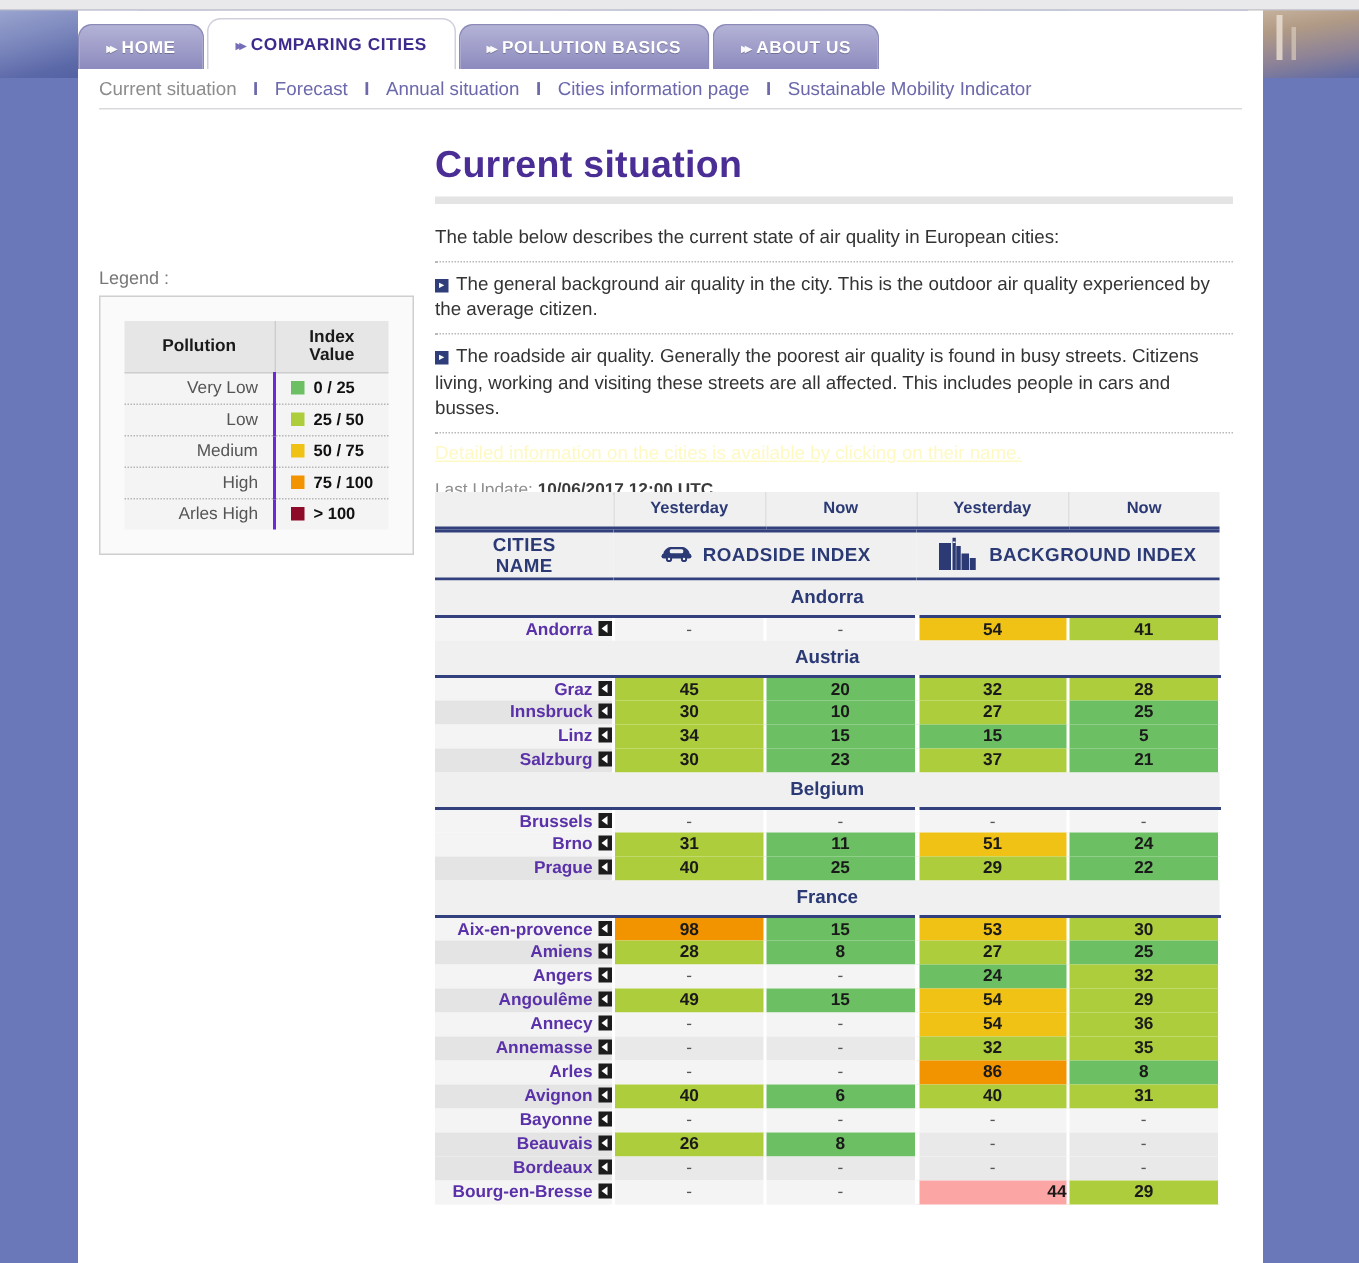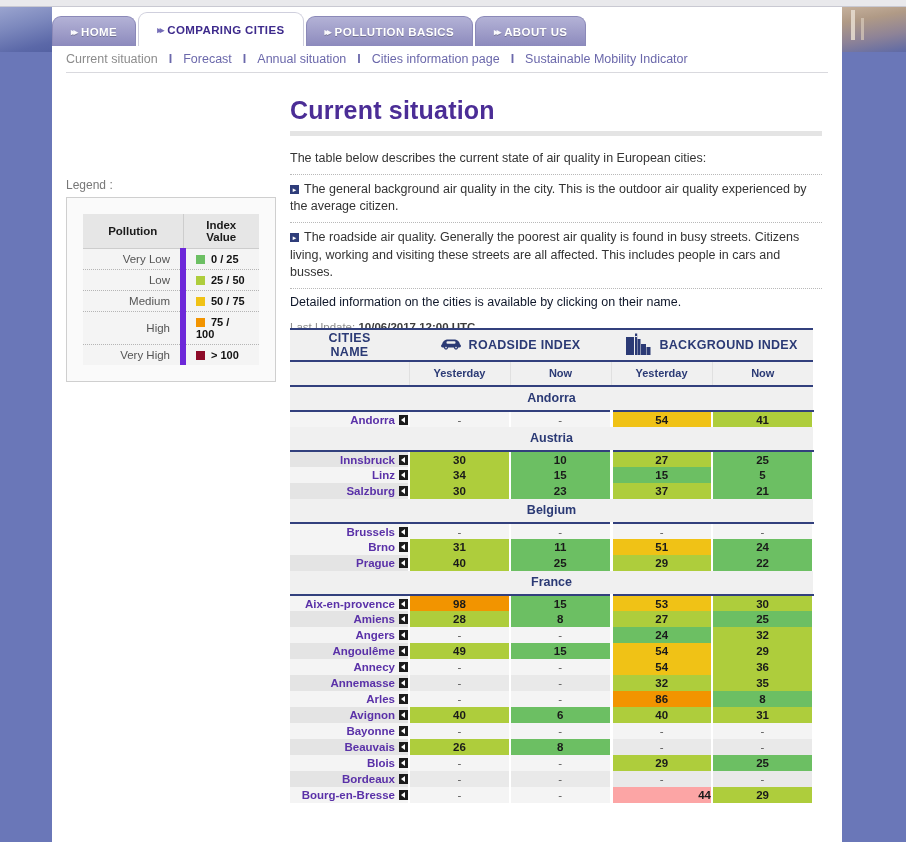--- a/index.html
+++ b/index.html
@@ -84,41 +84,41 @@
   table.legend { width:100%; border-collapse:collapse; font-size:11.5px; }
   table.legend th {
     background:#e6e6e6; color:#1a1a1a; font-weight:bold; font-size:11.5px;
     padding:5px 10px; text-align:center; border-bottom:1px solid #cdcdcd;
   }
   table.legend th.c1 { width:100px; border-right:1px solid #cdcdcd; }
   table.legend td { padding:4px 10px; color:#333; background:#f4f4f4;
     border-bottom:1px dotted #b5b5b5; }
   table.legend tr:last-child td { border-bottom:none; }
   table.legend td.lbl { text-align:right; color:#555; font-size:11.5px;
-    border-right:6px solid #6d28d9;}
+    border-right:2px solid #6d28d9;}
   table.legend td.val { font-weight:bold; color:#111; font-size:11px; }
   .sw { display:inline-block; width:9px; height:9px; margin-right:6px;
         vertical-align:-1px; }
 
   
   #content { position:absolute; left:290px; top:96px; width:532px; z-index:4;}
   h1#title {
     margin:0; font-size:25px; color:#4b2d96; font-weight:bold;
     letter-spacing:.2px;
   }
   #title-rule { height:5px; background:#e4e4e4; margin-top:6px; margin-bottom:14px; }
   .intro { font-size:12.5px; color:#333; line-height:1.35; }
   .dotline { border-top:1px dotted #b9b9b9; margin:7px 0 6px; }
   .bullet-row { font-size:12.5px; color:#333; line-height:1.38; }
   .bullet-row .bi {
     display:inline-block; width:9px; height:9px; background:#2f3d7a; color:#fff;
     font-size:7px; line-height:9px; text-align:center; margin-right:5px;
     vertical-align:1px;
   }
-  .detail { font-size:12.5px; color:#0f172a; margin-top:4px; }
+  .detail { font-size:12.5px; color:#fef9c3; margin-top:4px;text-decoration:underline; }
   .lastupd { font-size:11.5px; color:#8e8e8e; margin-top:12px; }
   .lastupd b { color:#3b3b3b; }
 
   
   #datatable-wrap { position:absolute; left:290px; top:328px; width:523px; z-index:4;}
   table.data { border-collapse:collapse; width:523px; font-size:11.5px; table-layout:fixed;}
   table.data col.cn { width:119px; }
   table.data col.cv { width:101px; }
   th.hdr-group {
     padding:0; vertical-align:middle; background:#f0f0f0;
@@ -239,21 +239,21 @@
           </tr>
           <tr>
             <td class="lbl">Medium</td>
             <td class="val"><span class="sw" style="background: rgb(240, 194, 22);"></span><span>50 / 75</span></td>
           </tr>
           <tr>
             <td class="lbl">High</td>
             <td class="val"><span class="sw" style="background: rgb(242, 148, 0);"></span><span>75 / 100</span></td>
           </tr>
           <tr>
-            <td class="lbl">Very High</td>
+            <td class="lbl">Arles High</td>
             <td class="val"><span class="sw" style="background: rgb(141, 10, 40);"></span><span>&gt; 100</span></td>
           </tr>
         </tbody>
     </table>
   </div>
 </div>
 
 <div id="content">
   <h1 id="title">Current situation</h1>
   <div id="title-rule"></div>
@@ -277,20 +277,27 @@
 <div id="datatable-wrap">
   <table class="data">
     <colgroup>
       <col class="cn">
         <col class="cv">
         <col class="cv">
         <col class="cv">
         <col class="cv">
     </colgroup>
     <thead>
+      <tr>
+        <th class="hdr-sub blank"></th>
+        <th class="hdr-sub">Yesterday</th>
+        <th class="hdr-sub">Now</th>
+        <th class="hdr-sub">Yesterday</th>
+        <th class="hdr-sub">Now</th>
+      </tr>
       <tr>
         <th class="hdr-group">
           <div class="hdr-inner cities">
             <span>CITIES</span>
             <span>NAME</span>
           </div>
         </th>
         <th class="hdr-group" colspan="2">
           <div class="hdr-inner">
             <span>
@@ -316,41 +323,41 @@
                 <rect x="11.5" y="6" width="3" height="16" fill="#2b3a75"></rect>
                 <rect x="15" y="11" width="5" height="11" fill="#2b3a75"></rect>
                 <rect x="20.5" y="14" width="4" height="8" fill="#2b3a75"></rect>
                 <rect x="9.2" y="3" width="1.8" height="1" fill="#f0f0f0"></rect>
               </svg>
             </span>
             <span>BACKGROUND INDEX</span>
           </div>
         </th>
       </tr>
-      <tr>
-        <th class="hdr-sub blank"></th>
-        <th class="hdr-sub">Yesterday</th>
-        <th class="hdr-sub">Now</th>
-        <th class="hdr-sub">Yesterday</th>
-        <th class="hdr-sub">Now</th>
-      </tr>
     </thead>
     <tbody id="data-body">
         <tr>
           <td class="country" colspan="5">Andorra</td>
         </tr>
         <tr class="city">
           <td class="cityname"><a href="#">Andorra</a><span class="cityicon"></span></td>
           <td class="v none" style="background: rgb(244, 244, 244);">-</td>
           <td class="v none" style="background: rgb(244, 244, 244);">-</td>
           <td class="v sepgap" style="background: rgb(240, 194, 22);">54</td>
           <td class="v" style="background: rgb(174, 205, 60);">41</td>
         </tr>
         <tr>
           <td class="country" colspan="5">Austria</td>
+        </tr>
+        <tr class="city">
+          <td class="cityname"><a href="#">Graz</a><span class="cityicon"></span></td>
+          <td class="v" style="background: rgb(174, 205, 60);">45</td>
+          <td class="v" style="background: rgb(108, 191, 99);">20</td>
+          <td class="v sepgap" style="background: rgb(174, 205, 60);">32</td>
+          <td class="v" style="background: rgb(174, 205, 60);">28</td>
         </tr>
         <tr class="city alt">
           <td class="cityname"><a href="#">Innsbruck</a><span class="cityicon"></span></td>
           <td class="v" style="background: rgb(174, 205, 60);">30</td>
           <td class="v" style="background: rgb(108, 191, 99);">10</td>
           <td class="v sepgap" style="background: rgb(174, 205, 60);">27</td>
           <td class="v" style="background: rgb(108, 191, 99);">25</td>
         </tr>
         <tr class="city">
           <td class="cityname"><a href="#">Linz</a><span class="cityicon"></span></td>
@@ -456,27 +463,20 @@
           <td class="v none sepgap" style="background: rgb(244, 244, 244);">-</td>
           <td class="v none" style="background: rgb(244, 244, 244);">-</td>
         </tr>
         <tr class="city alt">
           <td class="cityname"><a href="#">Beauvais</a><span class="cityicon"></span></td>
           <td class="v" style="background: rgb(174, 205, 60);">26</td>
           <td class="v" style="background: rgb(108, 191, 99);">8</td>
           <td class="v none sepgap" style="background: rgb(233, 233, 233);">-</td>
           <td class="v none" style="background: rgb(233, 233, 233);">-</td>
         </tr>
-        <tr class="city">
-          <td class="cityname"><a href="#">Blois</a><span class="cityicon"></span></td>
-          <td class="v none" style="background: rgb(244, 244, 244);">-</td>
-          <td class="v none" style="background: rgb(244, 244, 244);">-</td>
-          <td class="v sepgap" style="background: rgb(174, 205, 60);">29</td>
-          <td class="v" style="background: rgb(108, 191, 99);">25</td>
-        </tr>
         <tr class="city alt">
           <td class="cityname"><a href="#">Bordeaux</a><span class="cityicon"></span></td>
           <td class="v none" style="background: rgb(233, 233, 233);">-</td>
           <td class="v none" style="background: rgb(233, 233, 233);">-</td>
           <td class="v none sepgap" style="background: rgb(233, 233, 233);">-</td>
           <td class="v none" style="background: rgb(233, 233, 233);">-</td>
         </tr>
         <tr class="city">
           <td class="cityname"><a href="#">Bourg-en-Bresse</a><span class="cityicon"></span></td>
           <td class="v none" style="background: rgb(244, 244, 244);">-</td>

